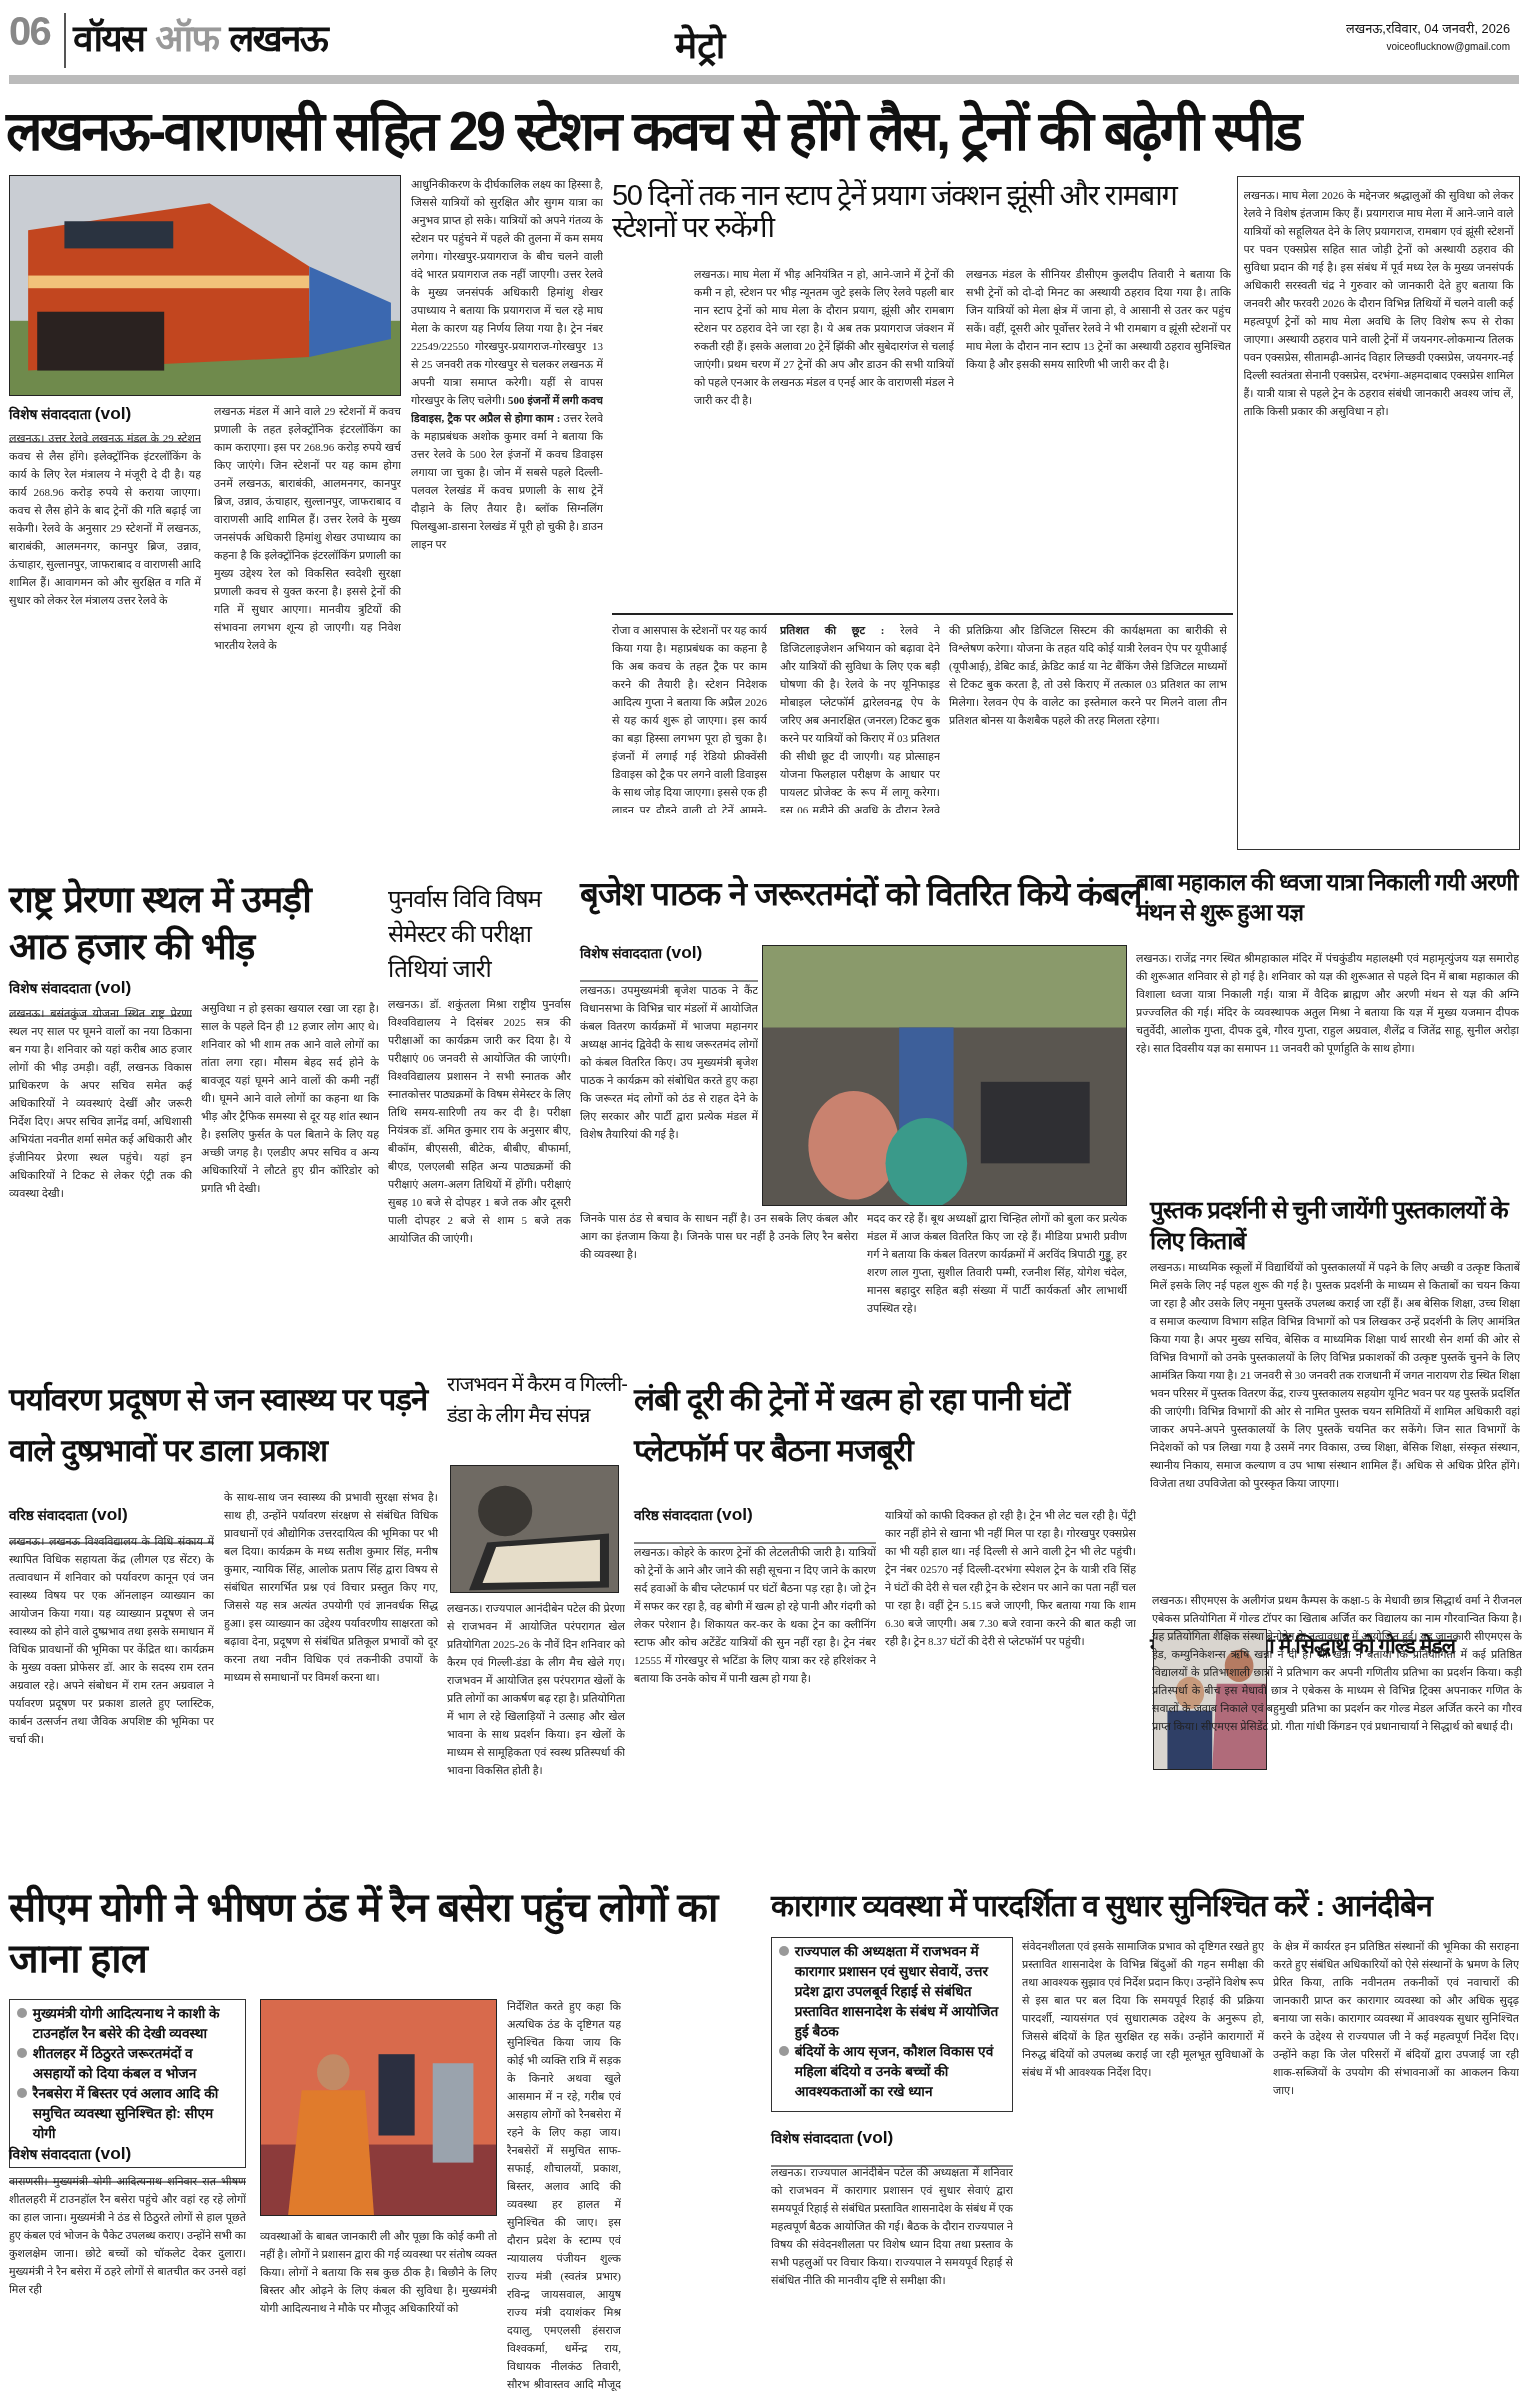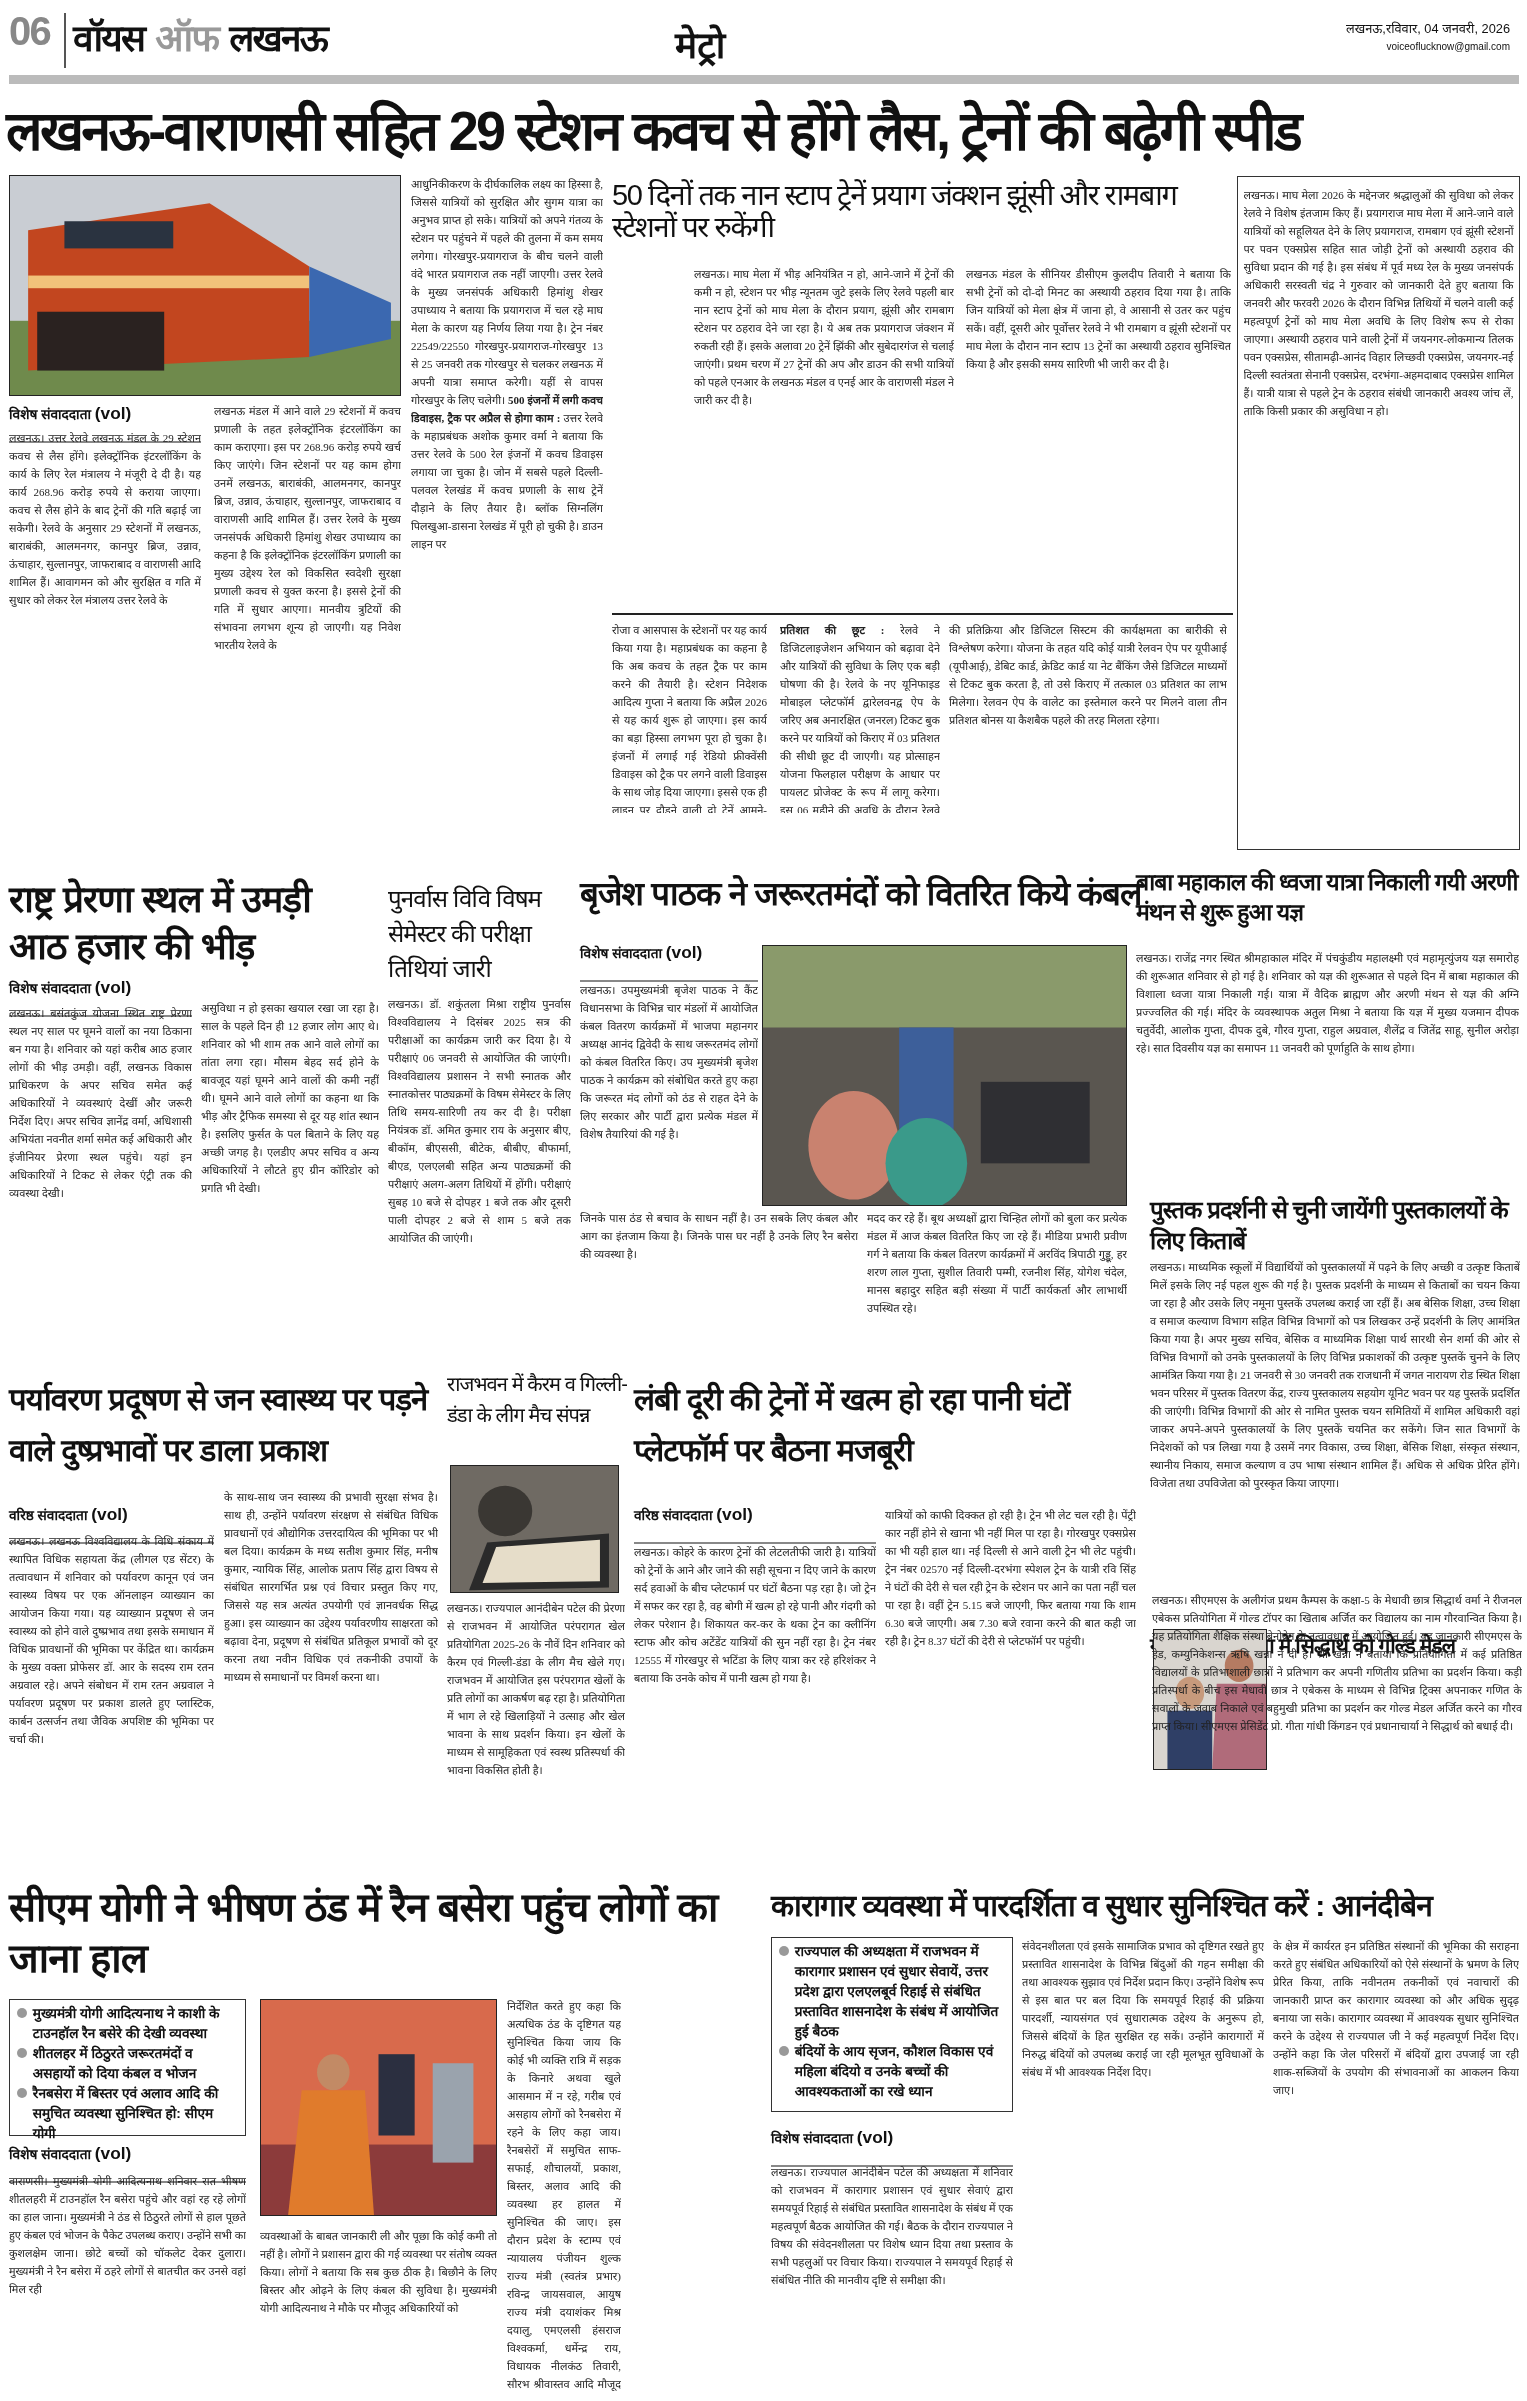--- a/index.html
+++ b/index.html
@@ -138,21 +138,21 @@
     <rect width="125" height="155" fill="#d9d5cf"></rect>
     <ellipse cx="40" cy="70" rx="16" ry="18" fill="#c79a7c"></ellipse>
     <rect x="15" y="90" width="50" height="65" fill="#2f3f66"></rect>
     <ellipse cx="95" cy="40" rx="16" ry="18" fill="#b57b62"></ellipse>
     <polygon points="70,60 125,60 125,155 65,155" fill="#b06b7a"></polygon>
   </svg>
 </div>
 <div class="abs col" style="left:1152px;top:1591px;width:370px;height:292px;text-indent:0">लखनऊ। सीएमएस के अलीगंज प्रथम कैम्पस के कक्षा-5 के मेधावी छात्र सिद्धार्थ वर्मा ने रीजनल एबेकस प्रतियोगिता में गोल्ड टॉपर का खिताब अर्जित कर विद्यालय का नाम गौरवान्वित किया है। यह प्रतियोगिता शैक्षिक संस्था ब्रेनोब्रेन के तत्वावधान में आयोजित हुई। यह जानकारी सीएमएस के हेड, कम्युनिकेशन्स ऋषि खन्ना ने दी है। श्री खन्ना ने बताया कि प्रतियोगिता में कई प्रतिष्ठित विद्यालयों के प्रतिभाशाली छात्रों ने प्रतिभाग कर अपनी गणितीय प्रतिभा का प्रदर्शन किया। कड़ी प्रतिस्पर्धा के बीच इस मेधावी छात्र ने एबेकस के माध्यम से विभिन्न ट्रिक्स अपनाकर गणित के सवालों के जवाब निकाले एवं बहुमुखी प्रतिभा का प्रदर्शन कर गोल्ड मेडल अर्जित करने का गौरव प्राप्त किया। सीएमएस प्रेसिडेंट प्रो. गीता गांधी किंगडन एवं प्रधानाचार्या ने सिद्धार्थ को बधाई दी।</div>
 
 <div class="abs hl hl-center" style="left:9px;top:1882px;width:758px;font-size:40px;line-height:51px">सीएम योगी ने भीषण ठंड में रैन बसेरा पहुंच लोगों का जाना हाल</div>
-<div class="abs bullets" style="left:9px;top:1999px;width:237px;height:137px">
+<div class="abs bullets" style="left:9px;top:1999px;width:237px;height:169px">
   <div class="bi">
       <span class="dot"></span>
       <span>मुख्यमंत्री योगी आदित्यनाथ ने काशी के टाउनहॉल रैन बसेरे की देखी व्यवस्था</span>
     </div>
   <div class="bi">
       <span class="dot"></span>
       <span>शीतलहर में ठिठुरते जरूरतमंदों व असहायों को दिया कंबल व भोजन</span>
     </div>
   <div class="bi">
       <span class="dot"></span>
@@ -171,21 +171,21 @@
     <rect x="190" y="70" width="45" height="110" fill="#9aa3ad"></rect>
   </svg>
 </div>
 <div class="abs col" style="left:260px;top:2227px;width:237px;height:169px">व्यवस्थाओं के बाबत जानकारी ली और पूछा कि कोई कमी तो नहीं है। लोगों ने प्रशासन द्वारा की गई व्यवस्था पर संतोष व्यक्त किया। लोगों ने बताया कि सब कुछ ठीक है। बिछौने के लिए बिस्तर और ओढ़ने के लिए कंबल की सुविधा है। मुख्यमंत्री योगी आदित्यनाथ ने मौके पर मौजूद अधिकारियों को</div>
 <div class="abs col" style="left:507px;top:1997px;width:114px;height:399px">निर्देशित करते हुए कहा कि अत्यधिक ठंड के दृष्टिगत यह सुनिश्चित किया जाय कि कोई भी व्यक्ति रात्रि में सड़क के किनारे अथवा खुले आसमान में न रहे, गरीब एवं असहाय लोगों को रैनबसेरा में रहने के लिए कहा जाय। रैनबसेरों में समुचित साफ-सफाई, शौचालयों, प्रकाश, बिस्तर, अलाव आदि की व्यवस्था हर हालत में सुनिश्चित की जाए। इस दौरान प्रदेश के स्टाम्प एवं न्यायालय पंजीयन शुल्क राज्य मंत्री (स्वतंत्र प्रभार) रविन्द्र जायसवाल, आयुष राज्य मंत्री दयाशंकर मिश्र दयालु, एमएलसी हंसराज विश्वकर्मा, धर्मेन्द्र राय, विधायक नीलकंठ तिवारी, सौरभ श्रीवास्तव आदि मौजूद रहे।</div>
 
 <div class="abs hl" style="left:771px;top:1889px;width:753px;font-size:30px;white-space:nowrap">कारागार व्यवस्था में पारदर्शिता व सुधार सुनिश्चित करें : आनंदीबेन</div>
 <div class="abs bullets" style="left:771px;top:1937px;width:242px;height:175px">
   <div class="bi">
       <span class="dot"></span>
-      <span>राज्यपाल की अध्यक्षता में राजभवन में कारागार प्रशासन एवं सुधार सेवायें, उत्तर प्रदेश द्वारा एलएलबूर्व रिहाई से संबंधित प्रस्तावित शासनादेश के संबंध में आयोजित हुई बैठक</span>
+      <span>राज्यपाल की अध्यक्षता में राजभवन में कारागार प्रशासन एवं सुधार सेवायें, उत्तर प्रदेश द्वारा उपलबूर्व रिहाई से संबंधित प्रस्तावित शासनादेश के संबंध में आयोजित हुई बैठक</span>
     </div>
   <div class="bi">
       <span class="dot"></span>
       <span>बंदियों के आय सृजन, कौशल विकास एवं महिला बंदियो व उनके बच्चों की आवश्यकताओं का रखे ध्यान</span>
     </div>
 </div>
 <div class="abs byline" style="left:771px;top:2127px;width:242px"><span>विशेष संवाददाता</span> <b>(vol)</b></div>
 <div class="abs col" style="left:771px;top:2163px;width:242px;height:233px">लखनऊ। राज्यपाल आनंदीबेन पटेल की अध्यक्षता में शनिवार को राजभवन में कारागार प्रशासन एवं सुधार सेवाएं द्वारा समयपूर्व रिहाई से संबंधित प्रस्तावित शासनादेश के संबंध में एक महत्वपूर्ण बैठक आयोजित की गई। बैठक के दौरान राज्यपाल ने विषय की संवेदनशीलता पर विशेष ध्यान दिया तथा प्रस्ताव के सभी पहलुओं पर विचार किया। राज्यपाल ने समयपूर्व रिहाई से संबंधित नीति की मानवीय दृष्टि से समीक्षा की।</div>
 <div class="abs col" style="left:1022px;top:1937px;width:242px;height:459px">संवेदनशीलता एवं इसके सामाजिक प्रभाव को दृष्टिगत रखते हुए प्रस्तावित शासनादेश के विभिन्न बिंदुओं की गहन समीक्षा की तथा आवश्यक सुझाव एवं निर्देश प्रदान किए। उन्होंने विशेष रूप से इस बात पर बल दिया कि समयपूर्व रिहाई की प्रक्रिया पारदर्शी, न्यायसंगत एवं सुधारात्मक उद्देश्य के अनुरूप हो, जिससे बंदियों के हित सुरक्षित रह सकें। उन्होंने कारागारों में निरुद्ध बंदियों को उपलब्ध कराई जा रही मूलभूत सुविधाओं के संबंध में भी आवश्यक निर्देश दिए।</div>
 <div class="abs col" style="left:1273px;top:1937px;width:246px;height:459px">के क्षेत्र में कार्यरत इन प्रतिष्ठित संस्थानों की भूमिका की सराहना करते हुए संबंधित अधिकारियों को ऐसे संस्थानों के भ्रमण के लिए प्रेरित किया, ताकि नवीनतम तकनीकों एवं नवाचारों की जानकारी प्राप्त कर कारागार व्यवस्था को और अधिक सुदृढ़ बनाया जा सके। कारागार व्यवस्था में आवश्यक सुधार सुनिश्चित करने के उद्देश्य से राज्यपाल जी ने कई महत्वपूर्ण निर्देश दिए। उन्होंने कहा कि जेल परिसरों में बंदियों द्वारा उपजाई जा रही शाक-सब्जियों के उपयोग की संभावनाओं का आकलन किया जाए।</div>

